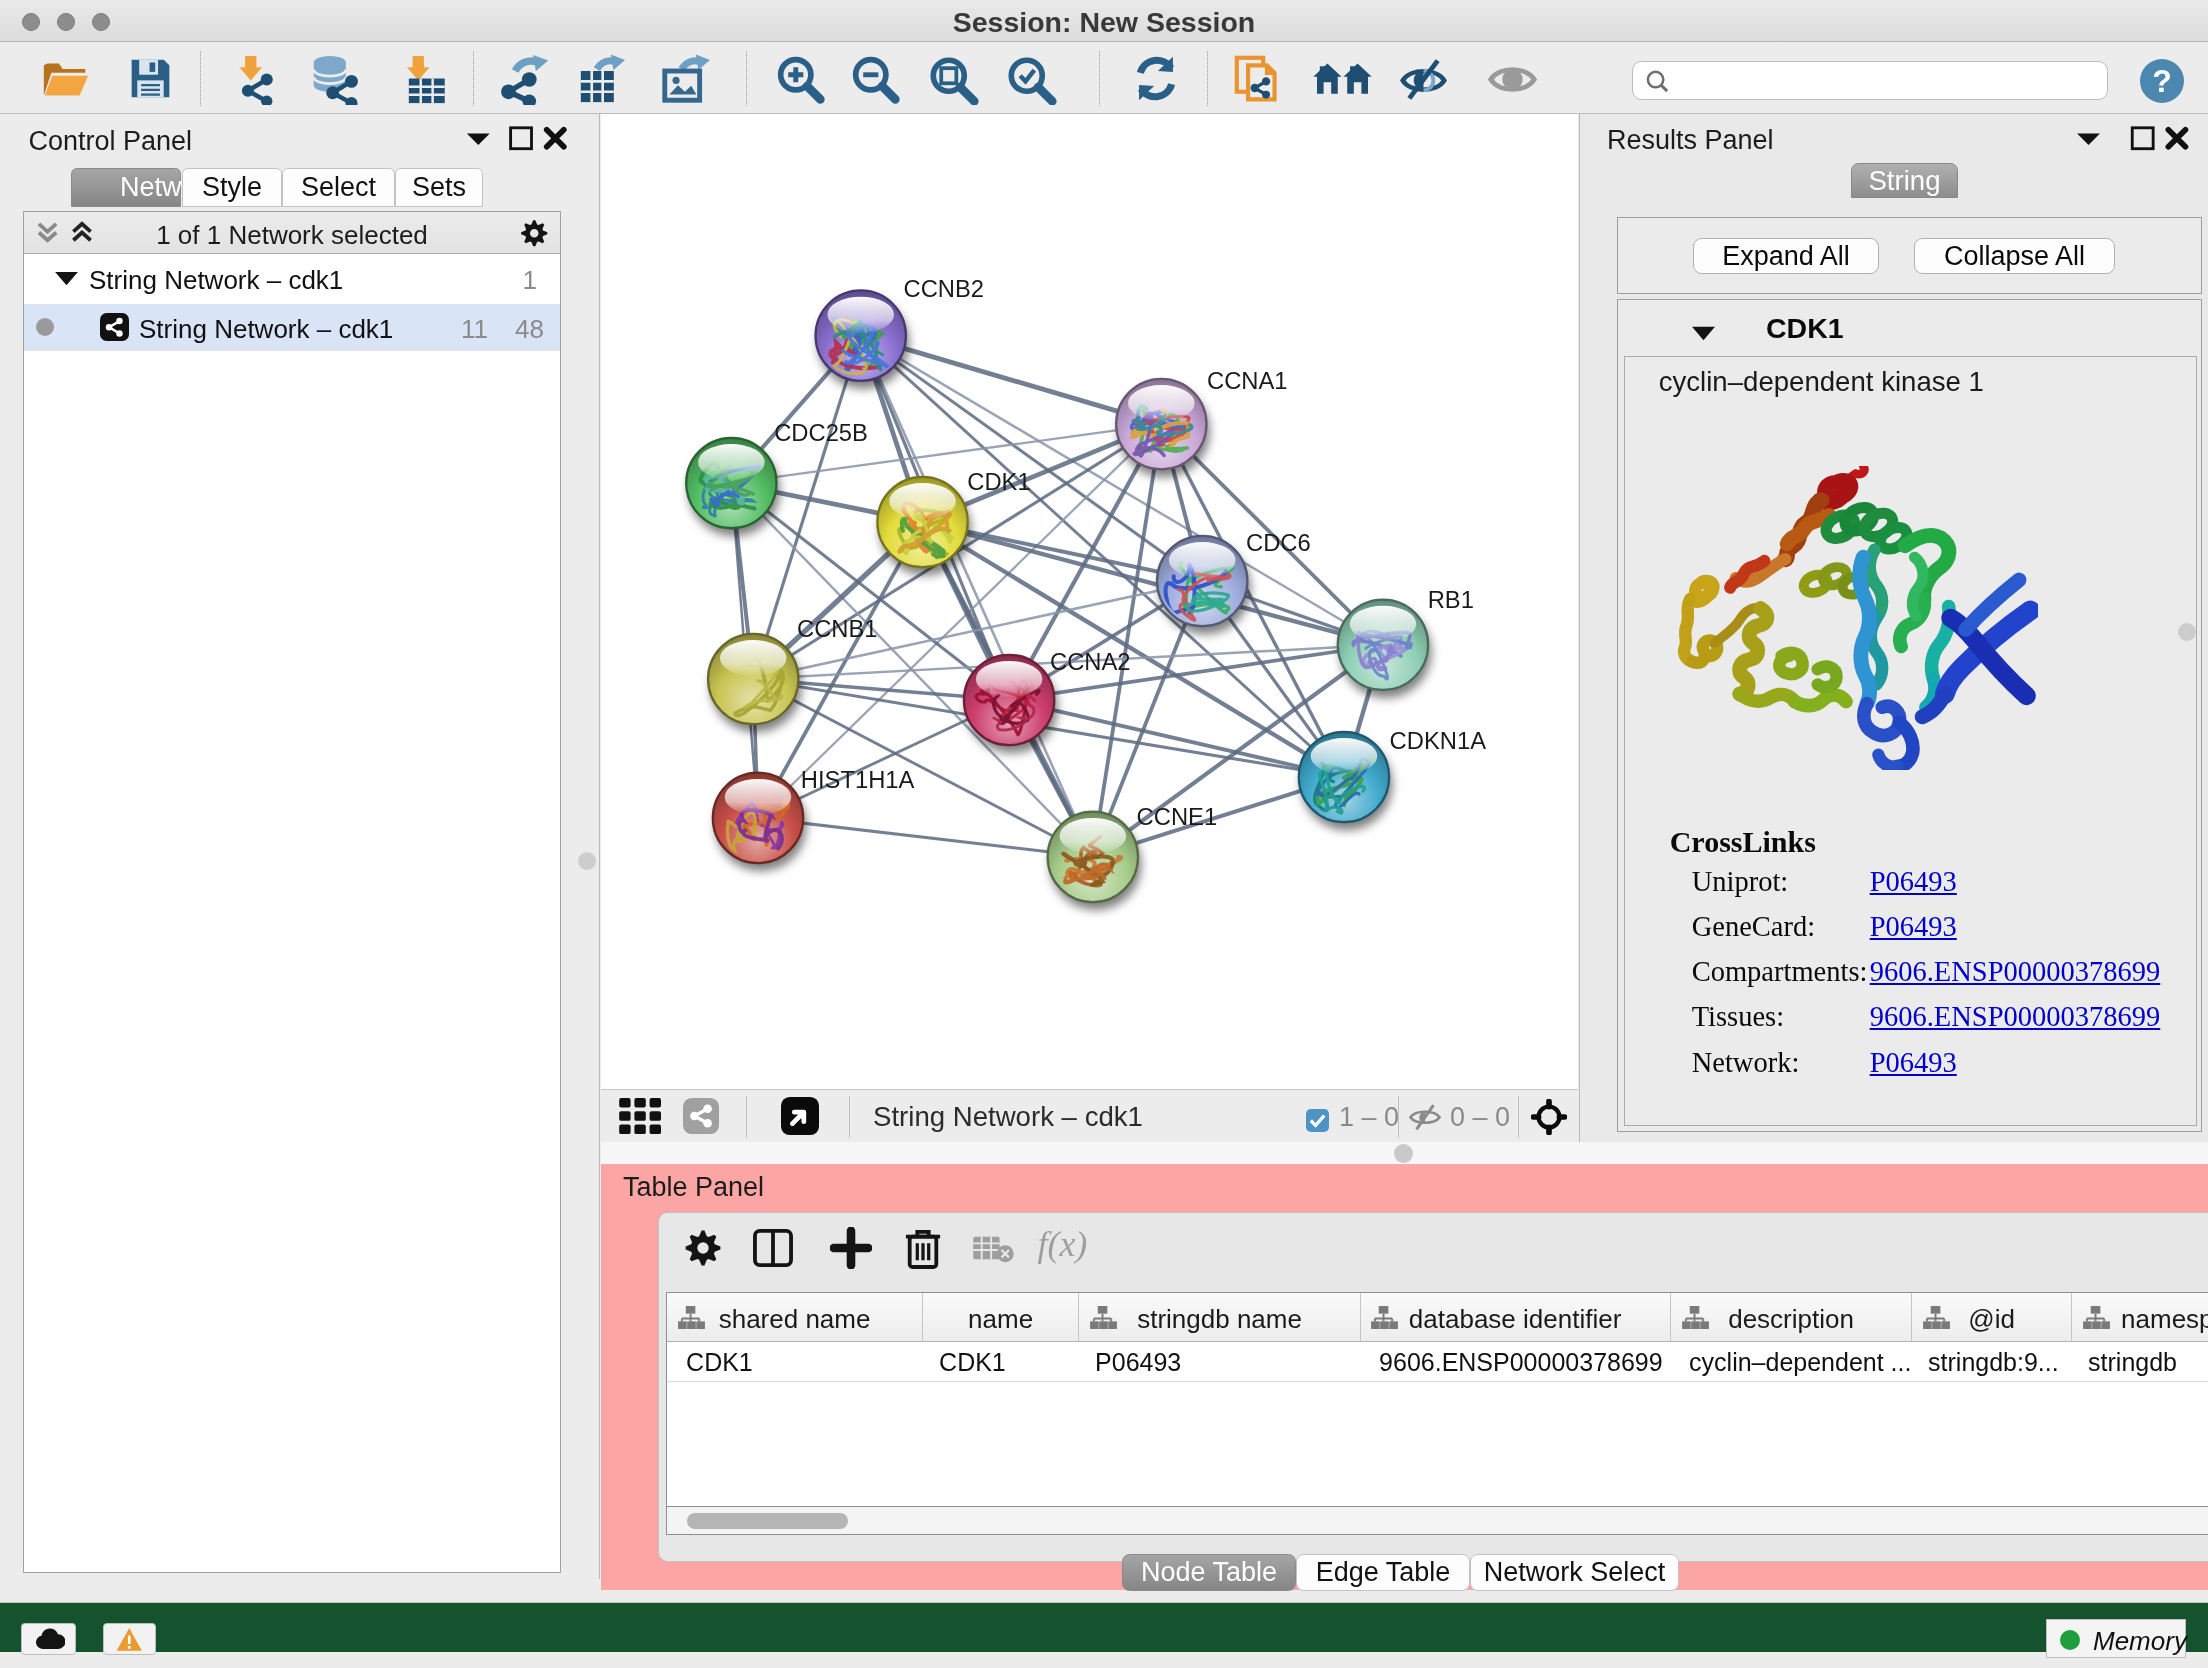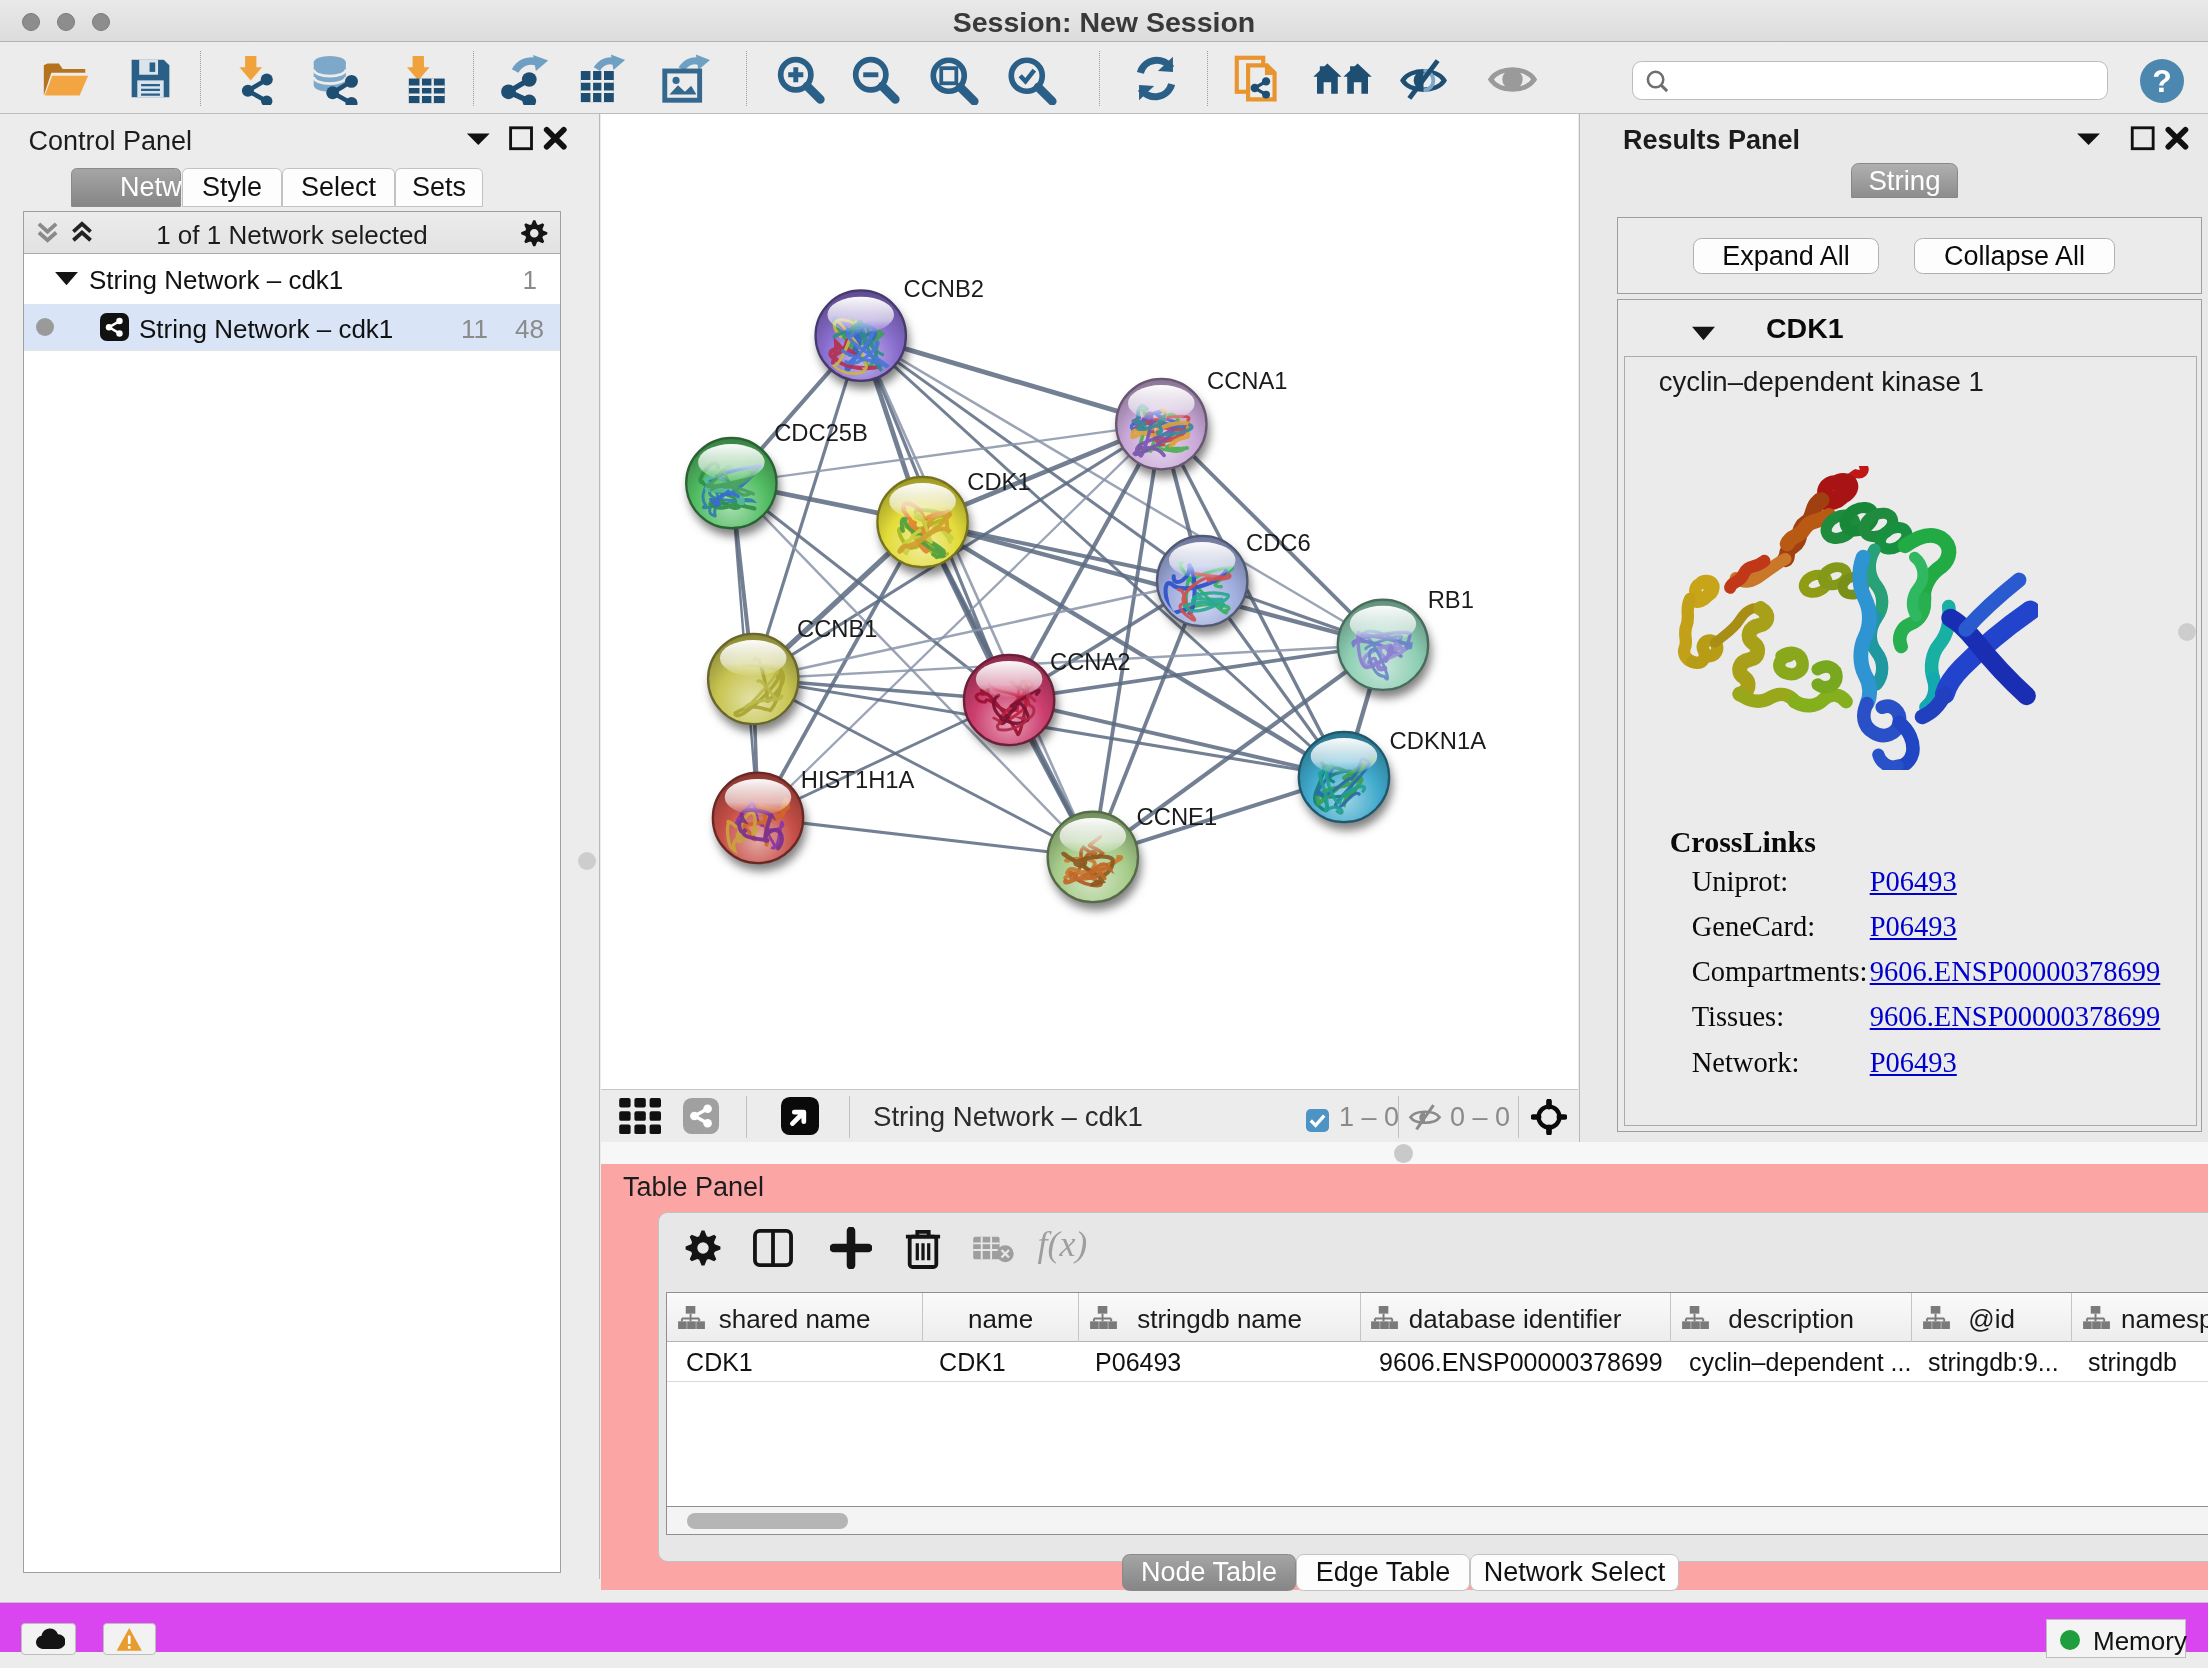--- a/index.html
+++ b/index.html
@@ -35,22 +35,22 @@
   #canvas { left:601px; top:114px; width:977px; height:975px; background:#ffffff; }
   #canvasbar { left:601px; top:1089px; width:977px; height:53px; background:#ececec;
      border-top:1px solid #c6c6c6; }
   #hsplit { left:601px; top:1142px; width:1607px; height:22px; background:#f7f7f7; }
   
   #rpanel { left:1579px; top:114px; width:630px; height:1028px; background:#e9e9e9;
     border-left:1px solid #b9b9b9; }
   
   #tpanel { left:601px; top:1164px; width:1607px; height:426px; background:#fca5a5;padding-left:36px; }
   
-  #statusbar { left:0; top:1602px; width:2208px; height:50px; background:#d946ef;
-    border-top:1px solid #c2c2c2; }
+  #statusbar { left:0; top:1602px; width:2208px; height:50px; background:#14532d;
+    border-top:1px solid #c2c2c2;font-style:italic; }
   .hcell { position:absolute; top:0; height:49px; border-right:1px solid #c5c5c5;
     font-size:26px; color:#1a1a1a; }
   .hcell svg { position:absolute; left:11.4px; top:13.3px; }
   .hcell span { position:absolute; left:0; right:0; top:10.5px; text-align:center; }
   .dcell { position:absolute; font-size:25px; color:#111; }
 </style></head>
 <body>
 <div class="abs" id="titlebar">
   <div class="tl" style="left:22px;"></div>
   <div class="tl" style="left:57px;"></div>
@@ -584,21 +584,21 @@
     <circle cx="19" cy="19" r="11" fill="none" stroke="#0a0a0a" stroke-width="4.5"></circle>
     <g stroke="#0a0a0a" stroke-width="6" stroke-linecap="round">
         <path d="M19 2.5 V8 M19 30 V35.5 M2.5 19 H8 M30 19 H35.5"></path>
       </g>
   </svg>
 </div>
 <div class="abs" id="hsplit">
   <div style="position:absolute;left:793px;top:1.9px;width:19px;height:19px;border-radius:50%;background:#c9c9c9;"></div>
 </div>
 <div class="abs" id="rpanel">
-  <div style="position:absolute;left:43px;top:11.4px;font-weight:bold;" class="phead">Results Panel</div>
+  <div style="position:absolute;left:27px;top:11.4px;" class="phead">Results Panel</div>
   <div style="position:absolute;left:495px;top:9.5px;width:124px;height:28.5px;">
     <svg width="124" height="28.5" viewBox="0 0 130 30">
       <path d="M2 10 L26 10 L14 22 Z" fill="#111"></path>
       <rect x="60" y="4" width="22" height="22" fill="none" stroke="#111" stroke-width="3"></rect>
       <path d="M98 6 L116 24 M116 6 L98 24" stroke="#111" stroke-width="6" stroke-linecap="round"></path>
     </svg>
   </div>
   <div style="position:absolute;left:271px;top:49px;width:107px;height:35px;background:linear-gradient(#b0b0b0,#8d8d8d);border:1px solid #888;border-radius:7.6px 7.6px 0 0;color:#fff;font-size:27.6px;text-align:center;line-height:34px;">String</div>
   <div style="position:absolute;left:37px;top:103px;width:585px;height:77px;border:1px solid #9e9e9e;background:#ebebeb;">
     <div style="position:absolute;left:75px;top:20px;width:186px;height:36px;background:#fdfdfd;border:1px solid #b0b0b0;border-radius:8.6px;text-align:center;font-size:27px;line-height:34px;color:#0a0a0a;">Expand All</div>

